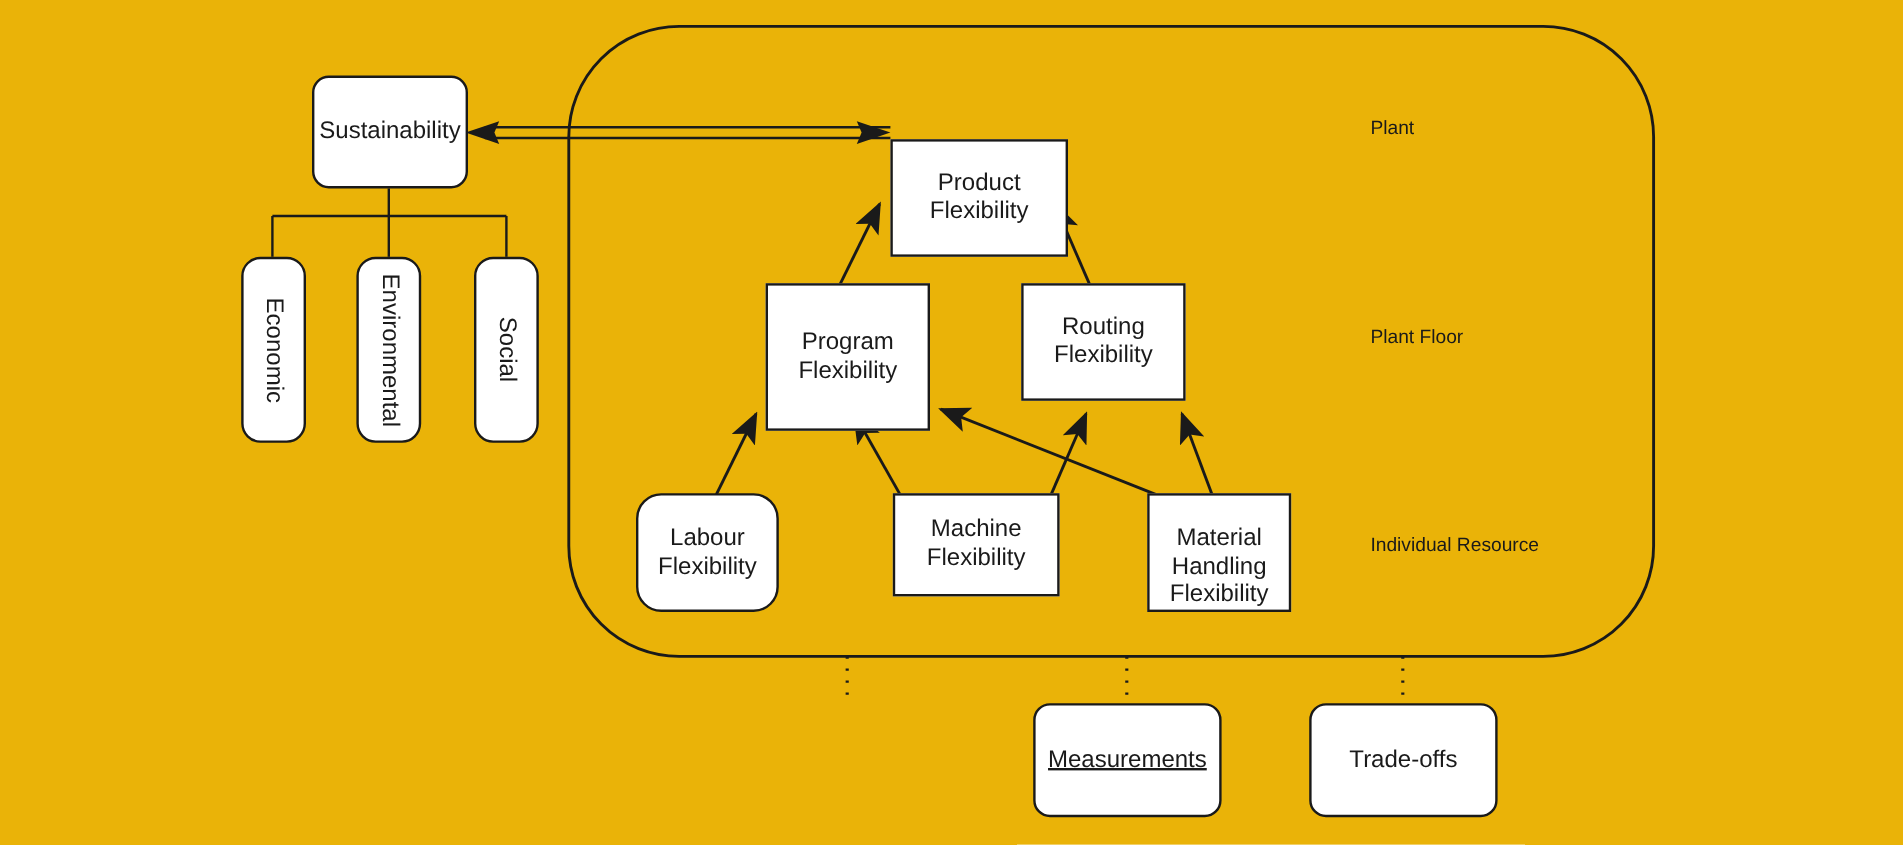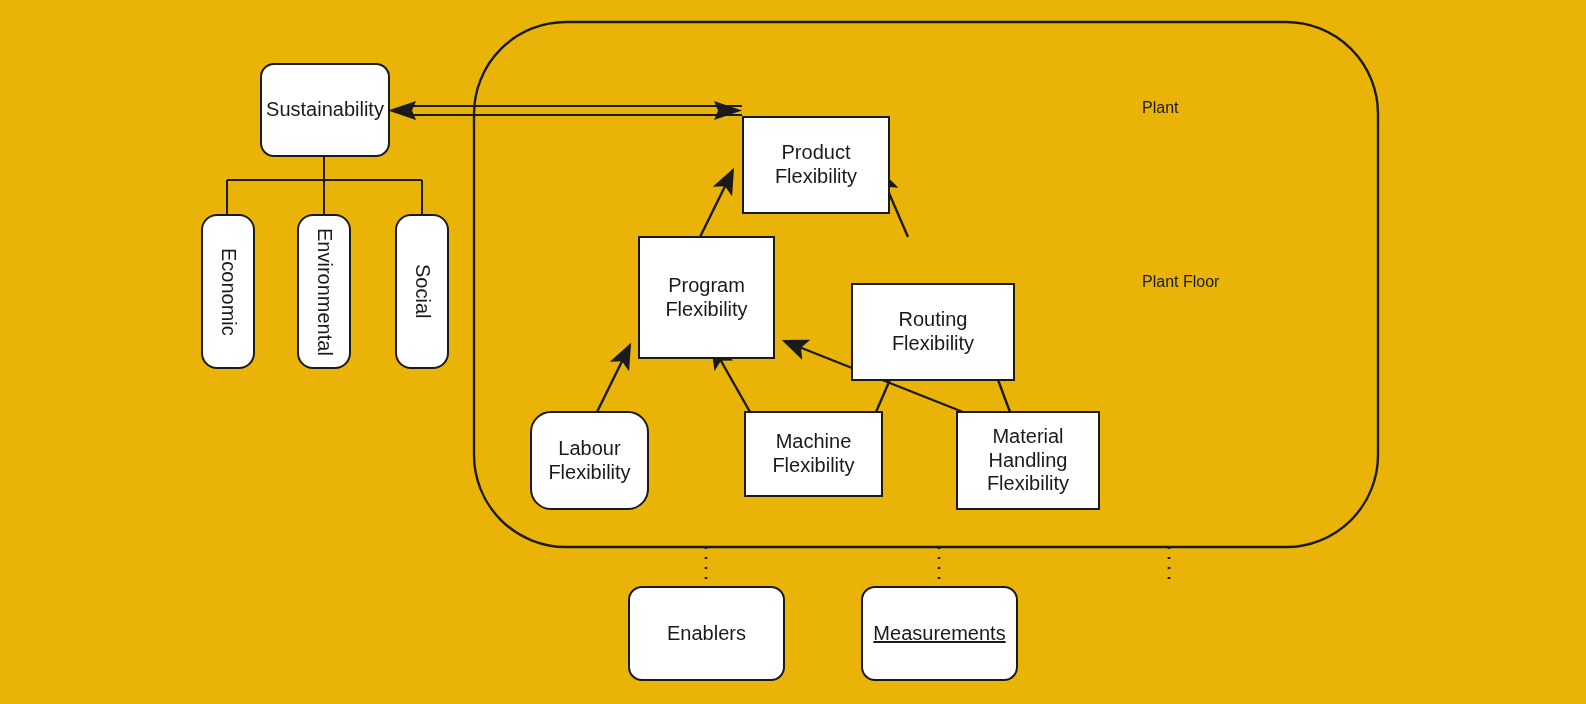--- a/index.html
+++ b/index.html
@@ -112,50 +112,53 @@
   <div class="node" style="left:742px; top:72px; width:148px; height:98px;margin-top:44px;">
     <span class="lbl">Product
 Flexibility</span>
   </div>
 
   <div class="node" style="left:638px; top:236px; width:137px; height:123px;">
     <span class="lbl">Program
 Flexibility</span>
   </div>
 
-  <div class="node" style="left:851px; top:236px; width:164px; height:98px;margin-top:47px;">
+  <div class="node" style="left:851px; top:236px; width:137px; height:98px;">
     <span class="lbl">Routing
 Flexibility</span>
   </div>
 
   <div class="node" style="left:530px; top:411px; width:119px; height:99px;border-radius:21px;">
     <span class="lbl">Labour
 Flexibility</span>
   </div>
 
   <div class="node" style="left:744px; top:411px; width:139px; height:86px;">
     <span class="lbl">Machine
 Flexibility</span>
   </div>
 
-  <div class="node" style="left:956px; top:411px; width:144px; height:99px;">
+  <div class="node" style="left:956px; top:411px; width:120px; height:99px;align-items:flex-end;">
     <span class="lbl">Material
 Handling
 Flexibility</span>
   </div>
 
   <div class="zone-label" style="left:1142px; top:99px;">
     <span>Plant</span>
   </div>
   <div class="zone-label" style="left:1142px; top:273px;">
     <span>Plant Floor</span>
   </div>
+  <div class="zone-label" style="left:1142px; top:446px;">
+    <span>Individual Resource</span>
+  </div>
 
-  <div class="node rounded" style="left:628px; top:586px; width:157px; height:95px;">
-    <span class="lbl">Enablers</span>
-  </div>
 
   <div class="node rounded" style="left:861px; top:586px; width:157px; height:95px;text-decoration:underline;">
     <span class="lbl">Measurements</span>
   </div>
 
+  <div class="node rounded" style="left:1091px; top:586px; width:157px; height:95px;">
+    <span class="lbl">Trade-offs</span>
+  </div>
 
 </div>
 
 </body></html>

